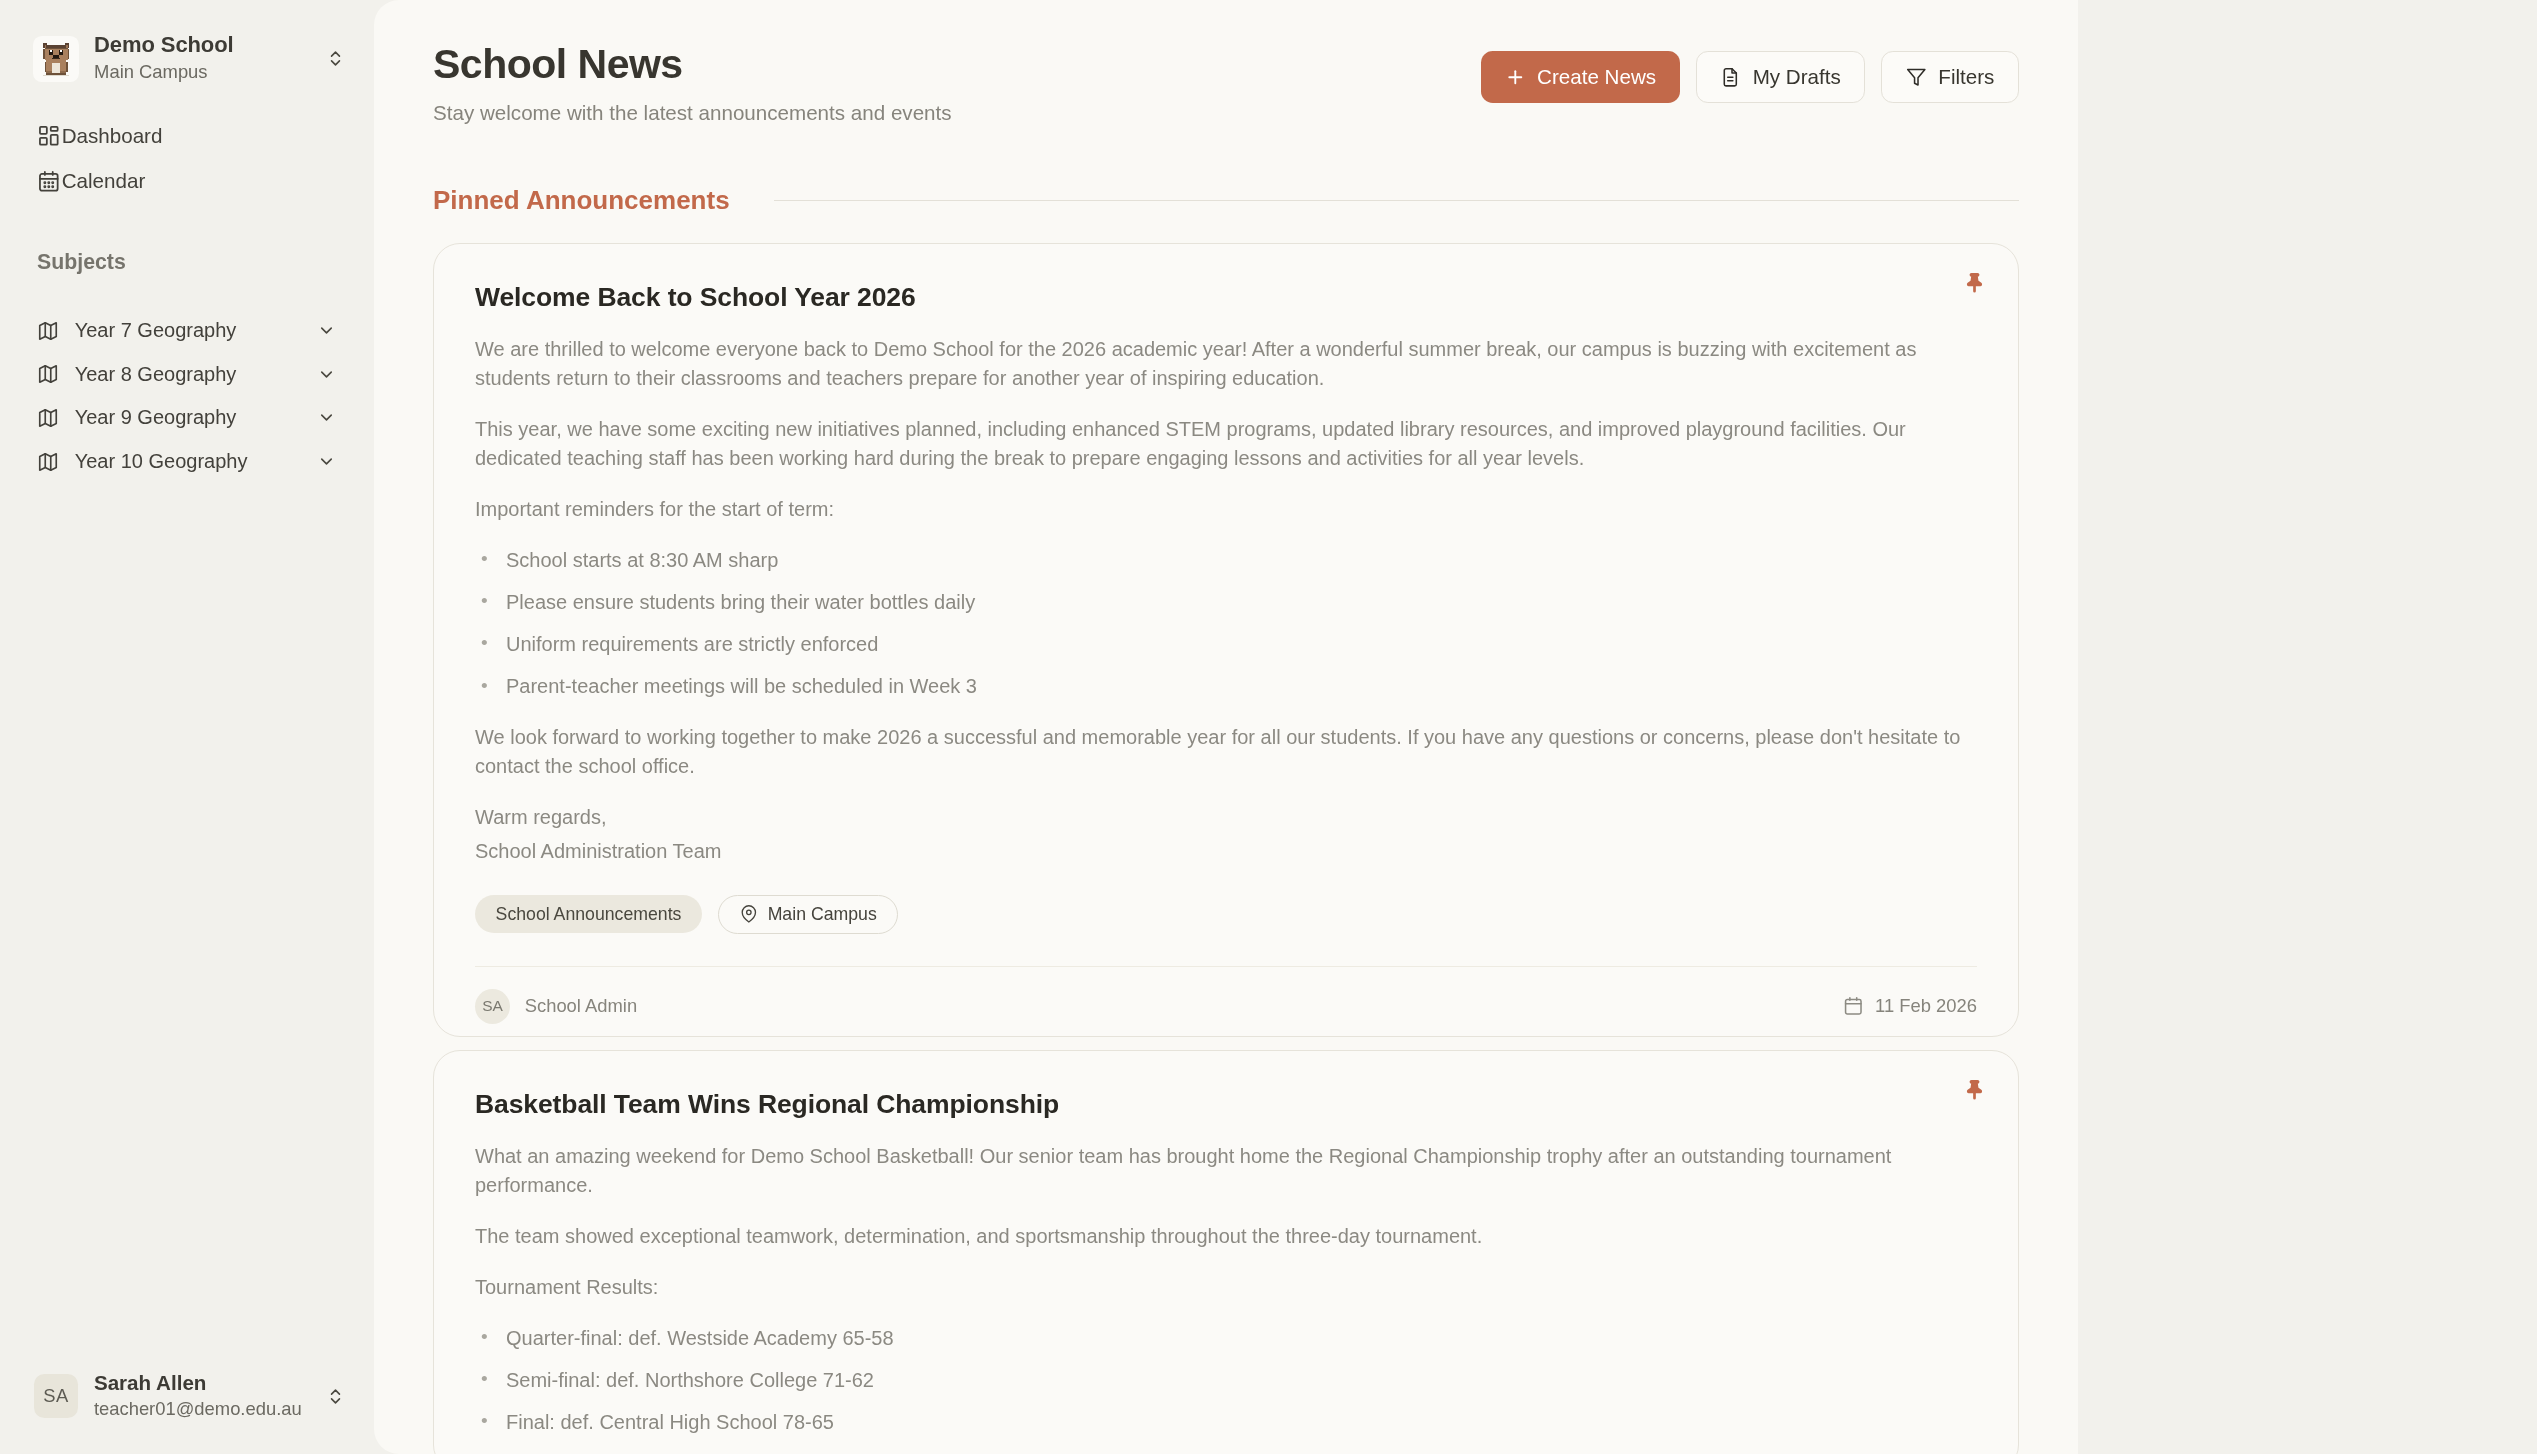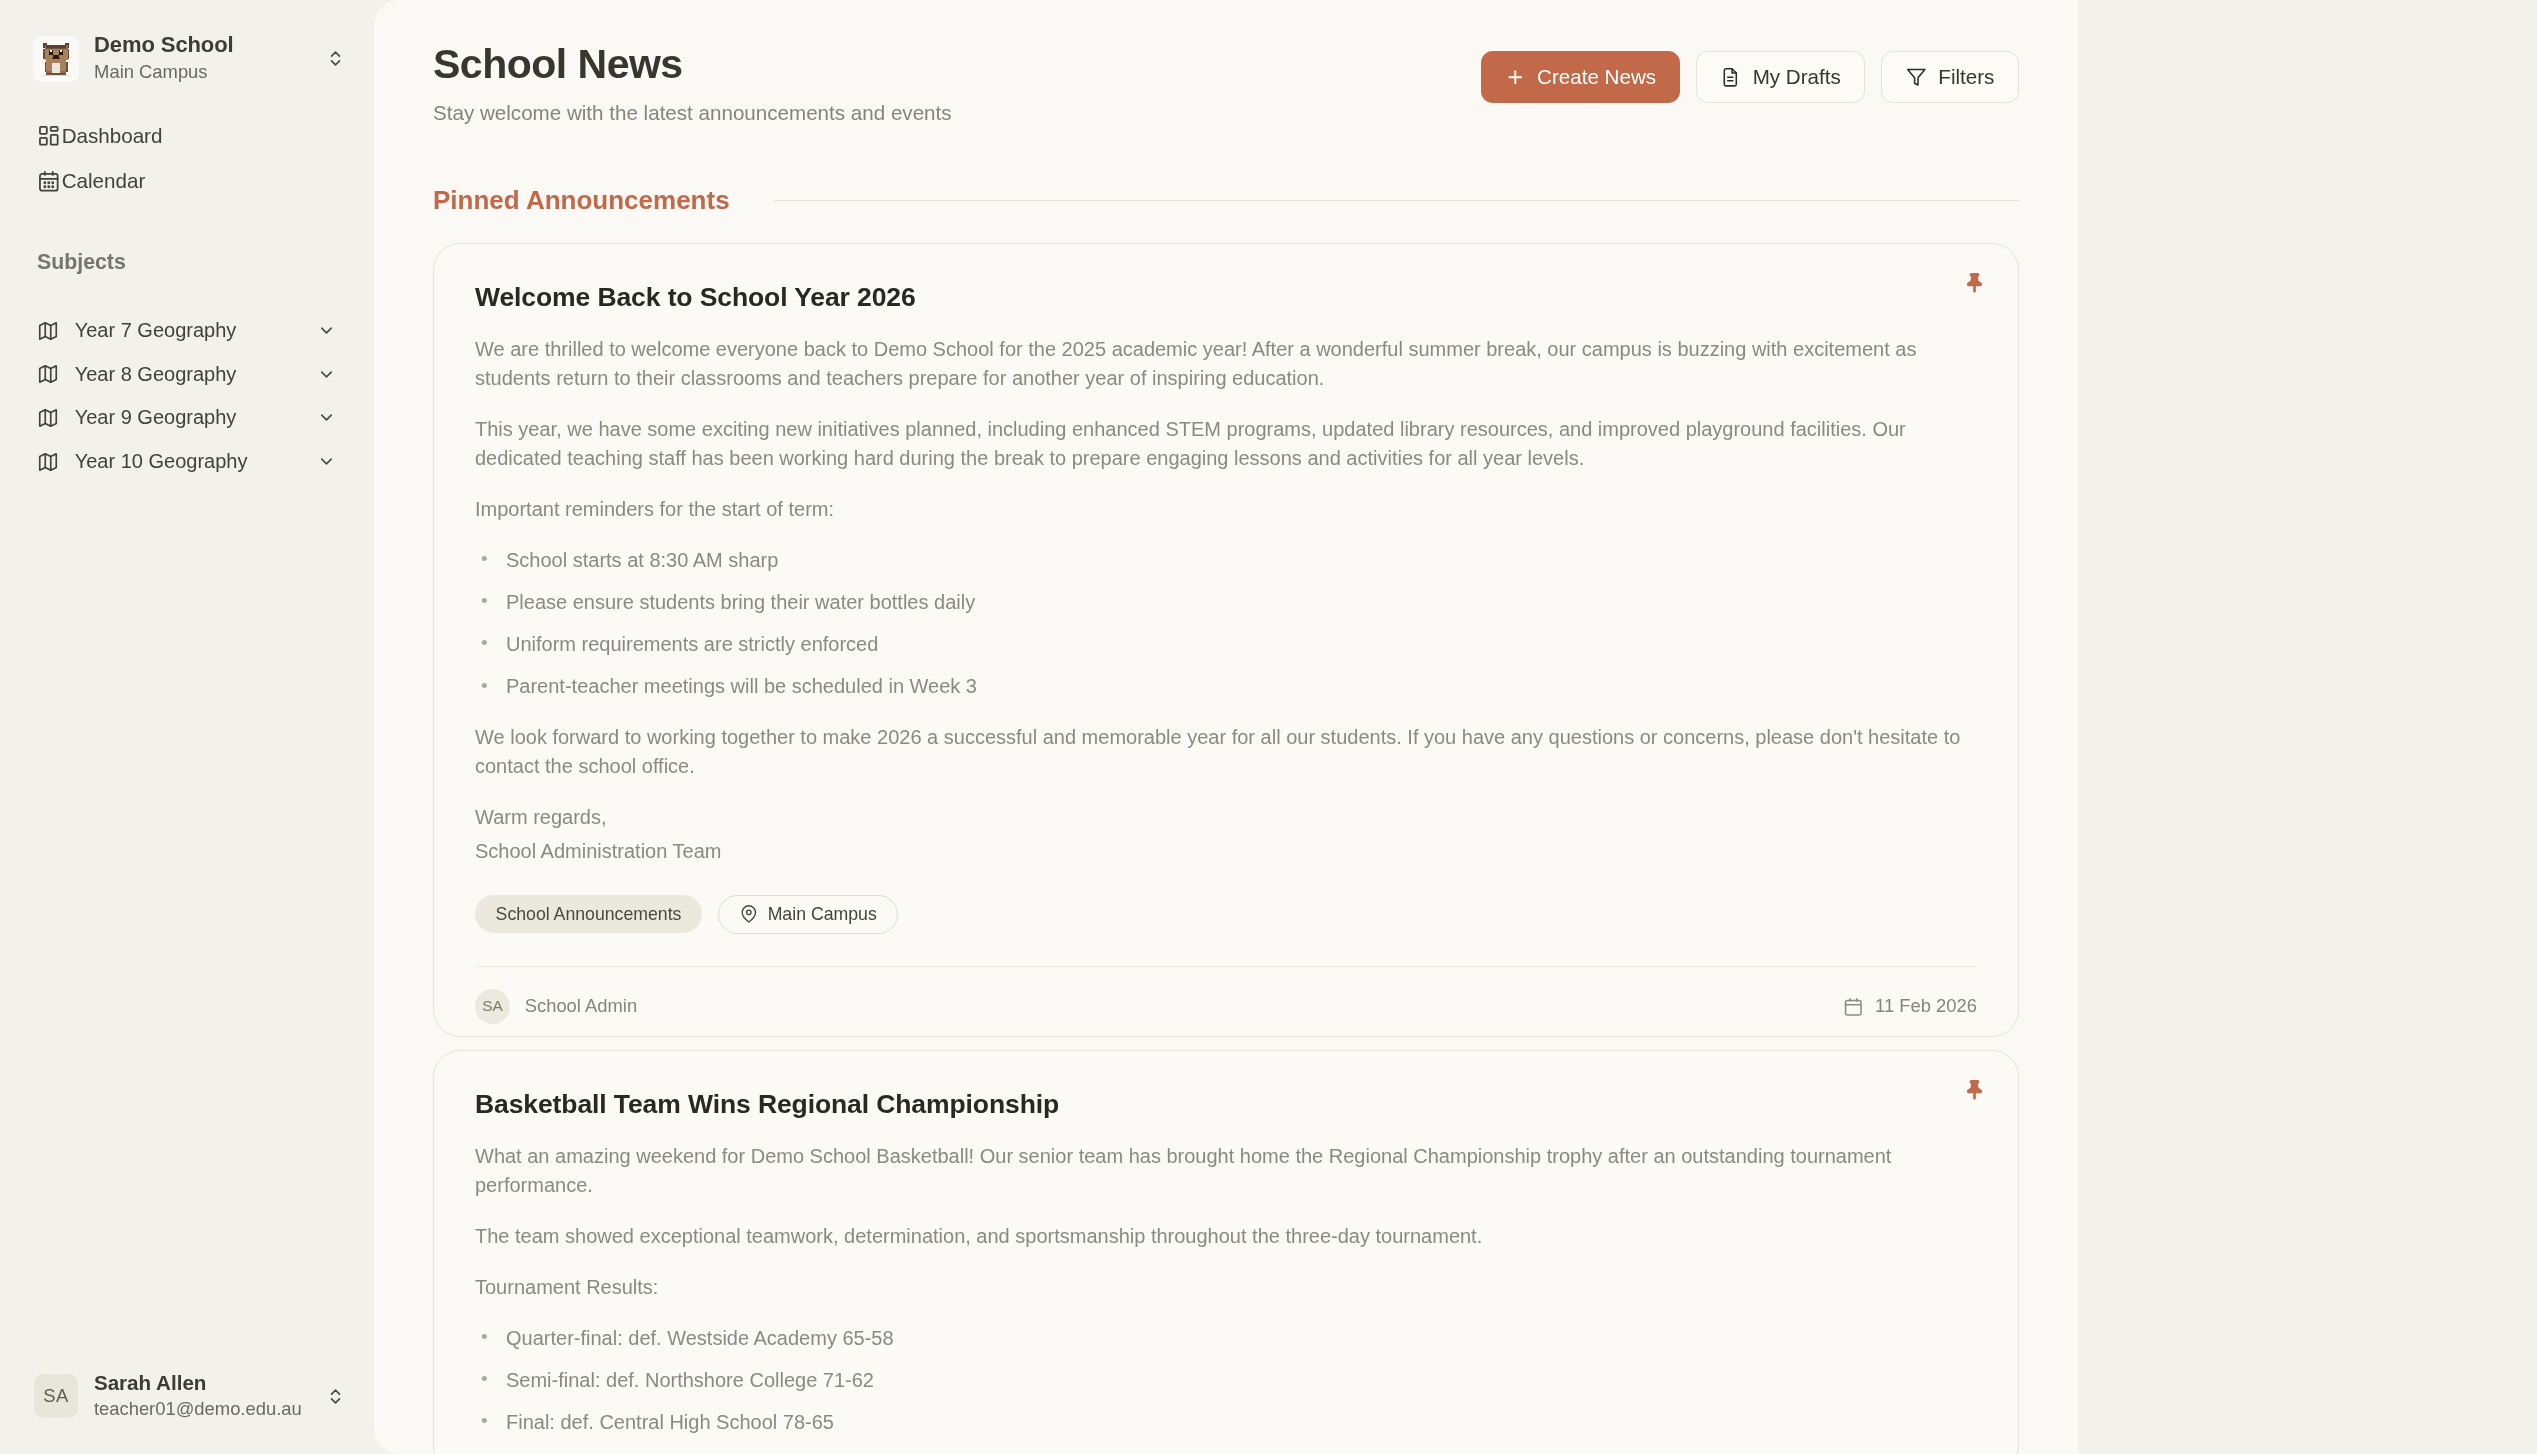--- a/index.html
+++ b/index.html
@@ -140,21 +140,21 @@
     margin-top: 32px; padding-top: 22px; border-top: 1.5px solid #eeebe2;
   }
   .author { display: flex; align-items: center; gap: 14.7px; }
   .avatar-circle {
     width: 35px; height: 35px; border-radius: 50%;
     background: #ece9df; color: #7a786f;
     display: flex; align-items: center; justify-content: center;
     font-size: 15.5px;
   }
   .author-name { font-size: 18.4px; color: #86847c; }
-  .date { display: flex; align-items: flex-end; gap: 11.8px; font-size: 18.4px; color: #86847c; }
+  .date { display: flex; align-items: center; gap: 11.8px; font-size: 18.4px; color: #86847c; }
   svg { display: block; }
 </style>
 </head>
 <body>
 
 <div class="app">
 
   <aside class="sidebar">
 
     <div class="school-switcher">
@@ -356,21 +356,21 @@
     </div>
 
     <article class="card">
       <span class="pin-btn">
         <svg width="29" height="29" viewBox="0 0 24 24" fill="#c2694a" stroke="#c2694a" stroke-width="1.2" stroke-linecap="round" stroke-linejoin="round">
           <path d="M9.5 3h5a1 1 0 0 1 0 2h-.4l.6 4.2 2.6 1.9a1 1 0 0 1-.6 1.8h-4.2v4.6a.5.5 0 0 1-1 0V12.9H7.3a1 1 0 0 1-.6-1.8l2.6-1.9.6-4.2H9.5a1 1 0 0 1 0-2z"></path>
         </svg>
       </span>
       <h2 class="card-title">Welcome Back to School Year 2026</h2>
       <div class="card-body">
-        <p>We are thrilled to welcome everyone back to Demo School for the 2025 academic year! After a wonderful summer break, our campus is buzzing with excitement as students return to their classrooms and teachers prepare for another year of inspiring education.</p>
+        <p>We are thrilled to welcome everyone back to Demo School for the 2026 academic year! After a wonderful summer break, our campus is buzzing with excitement as students return to their classrooms and teachers prepare for another year of inspiring education.</p>
         <p>This year, we have some exciting new initiatives planned, including enhanced STEM programs, updated library resources, and improved playground facilities. Our dedicated teaching staff has been working hard during the break to prepare engaging lessons and activities for all year levels.</p>
         <p>Important reminders for the start of term:</p>
         <ul>
           <li>School starts at 8:30 AM sharp</li>
           <li>Please ensure students bring their water bottles daily</li>
           <li>Uniform requirements are strictly enforced</li>
           <li>Parent-teacher meetings will be scheduled in Week 3</li>
         </ul>
         <p>We look forward to working together to make 2026 a successful and memorable year for all our students. If you have any questions or concerns, please don't hesitate to contact the school office.</p>
         <p class="tight">Warm regards,</p>

